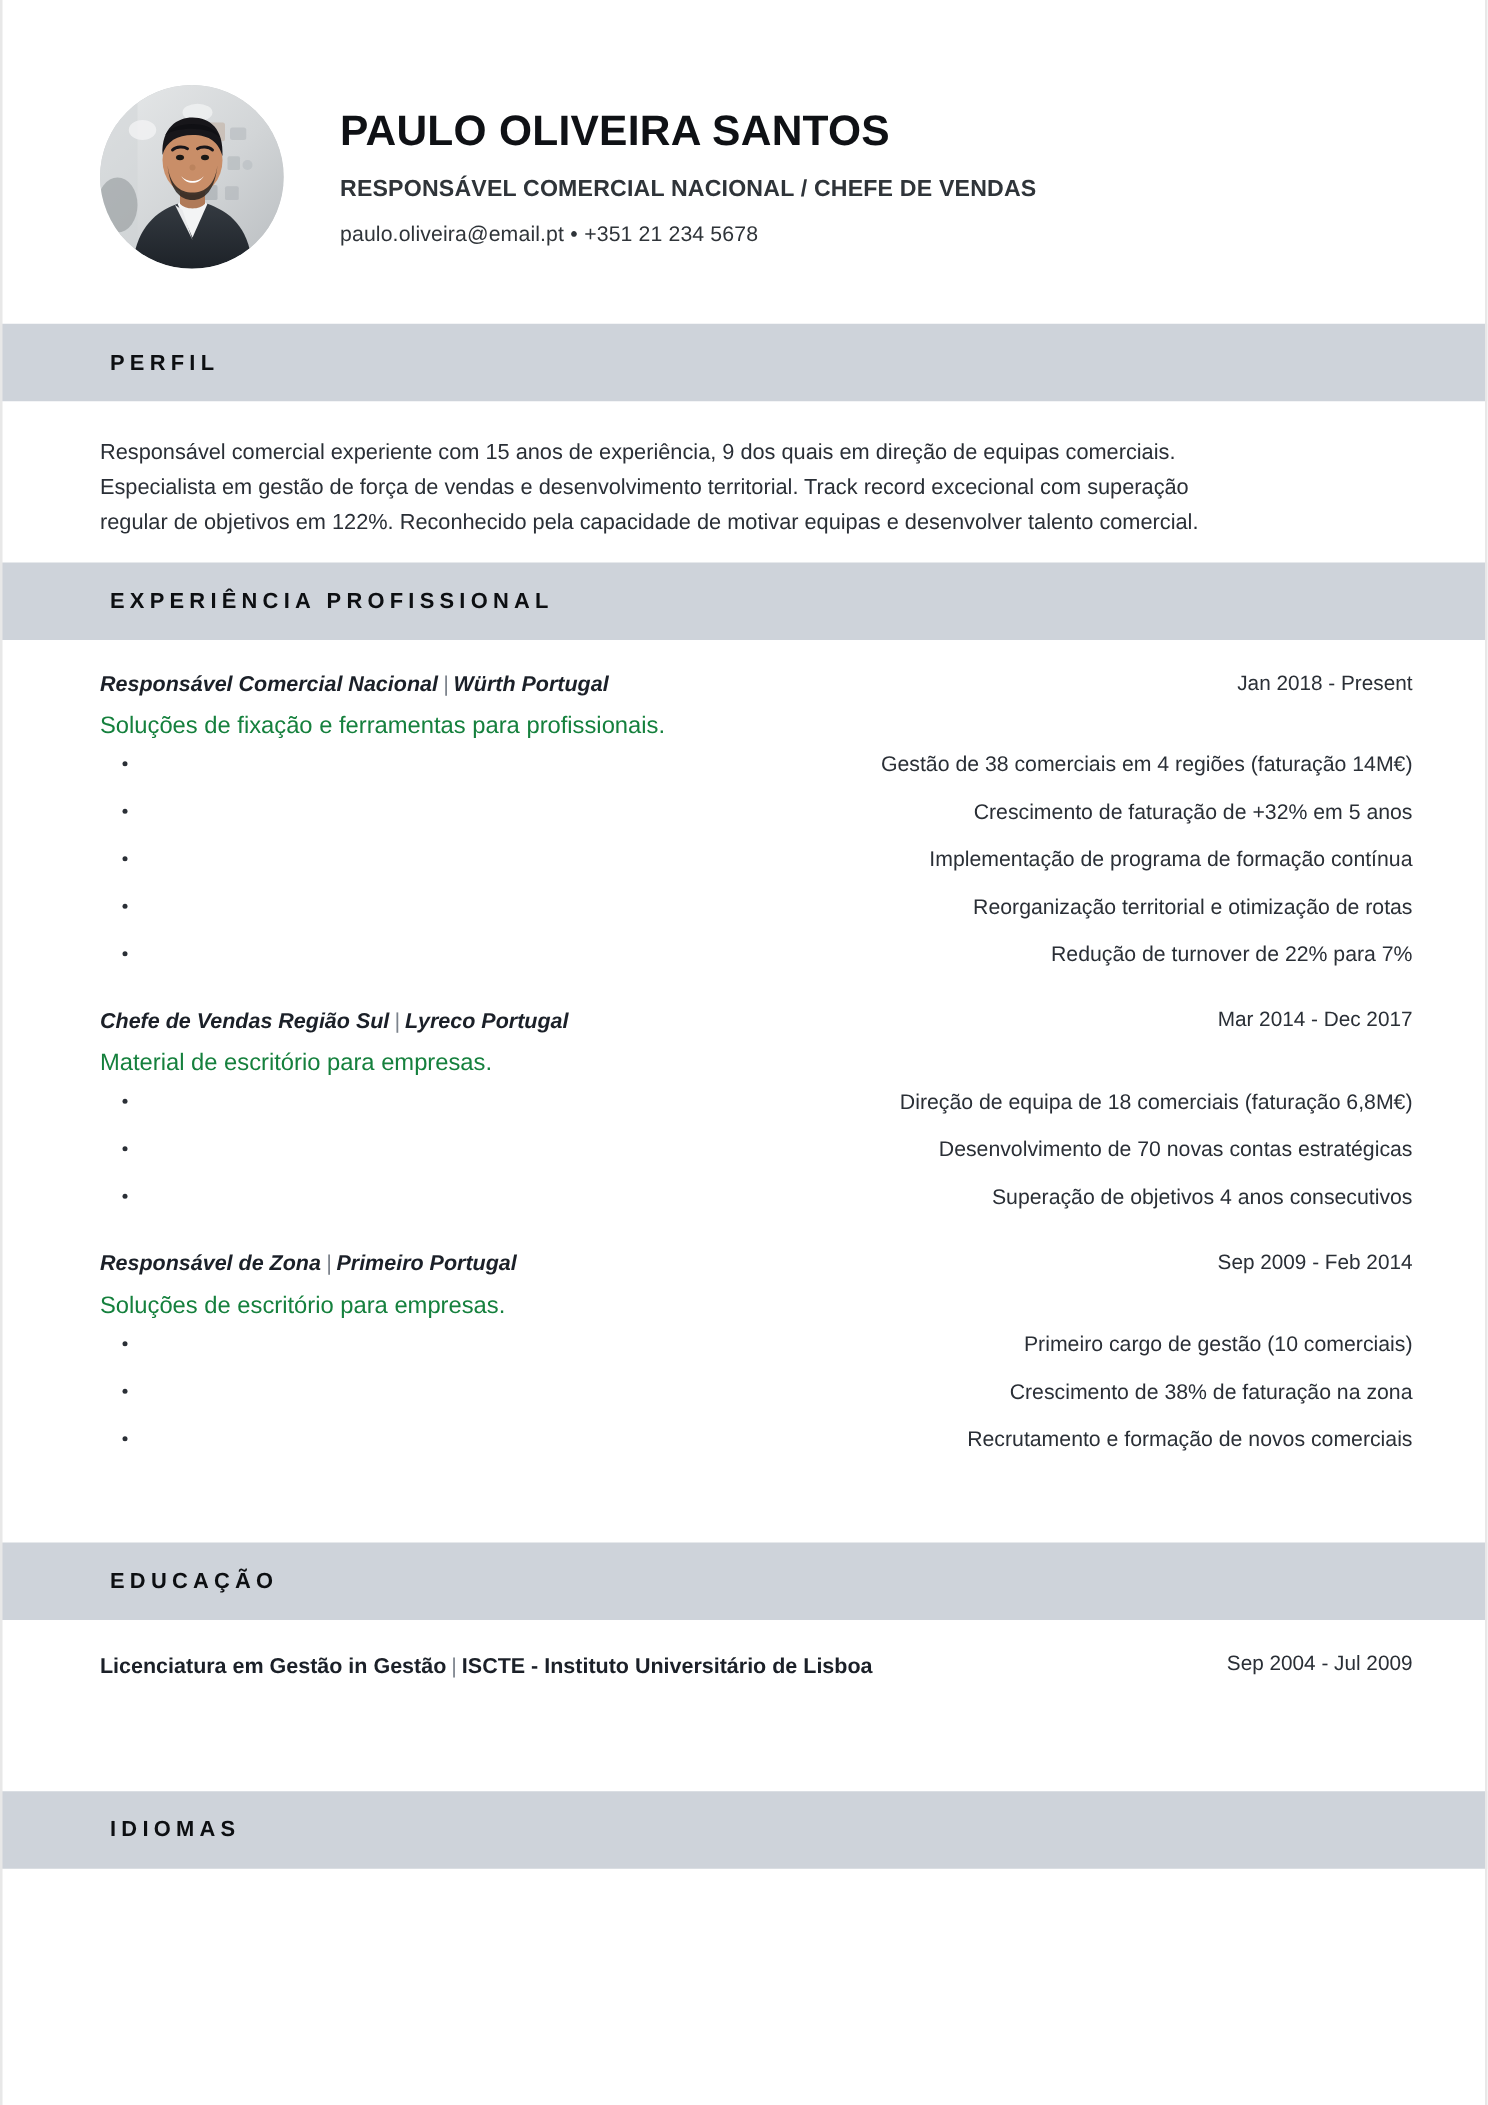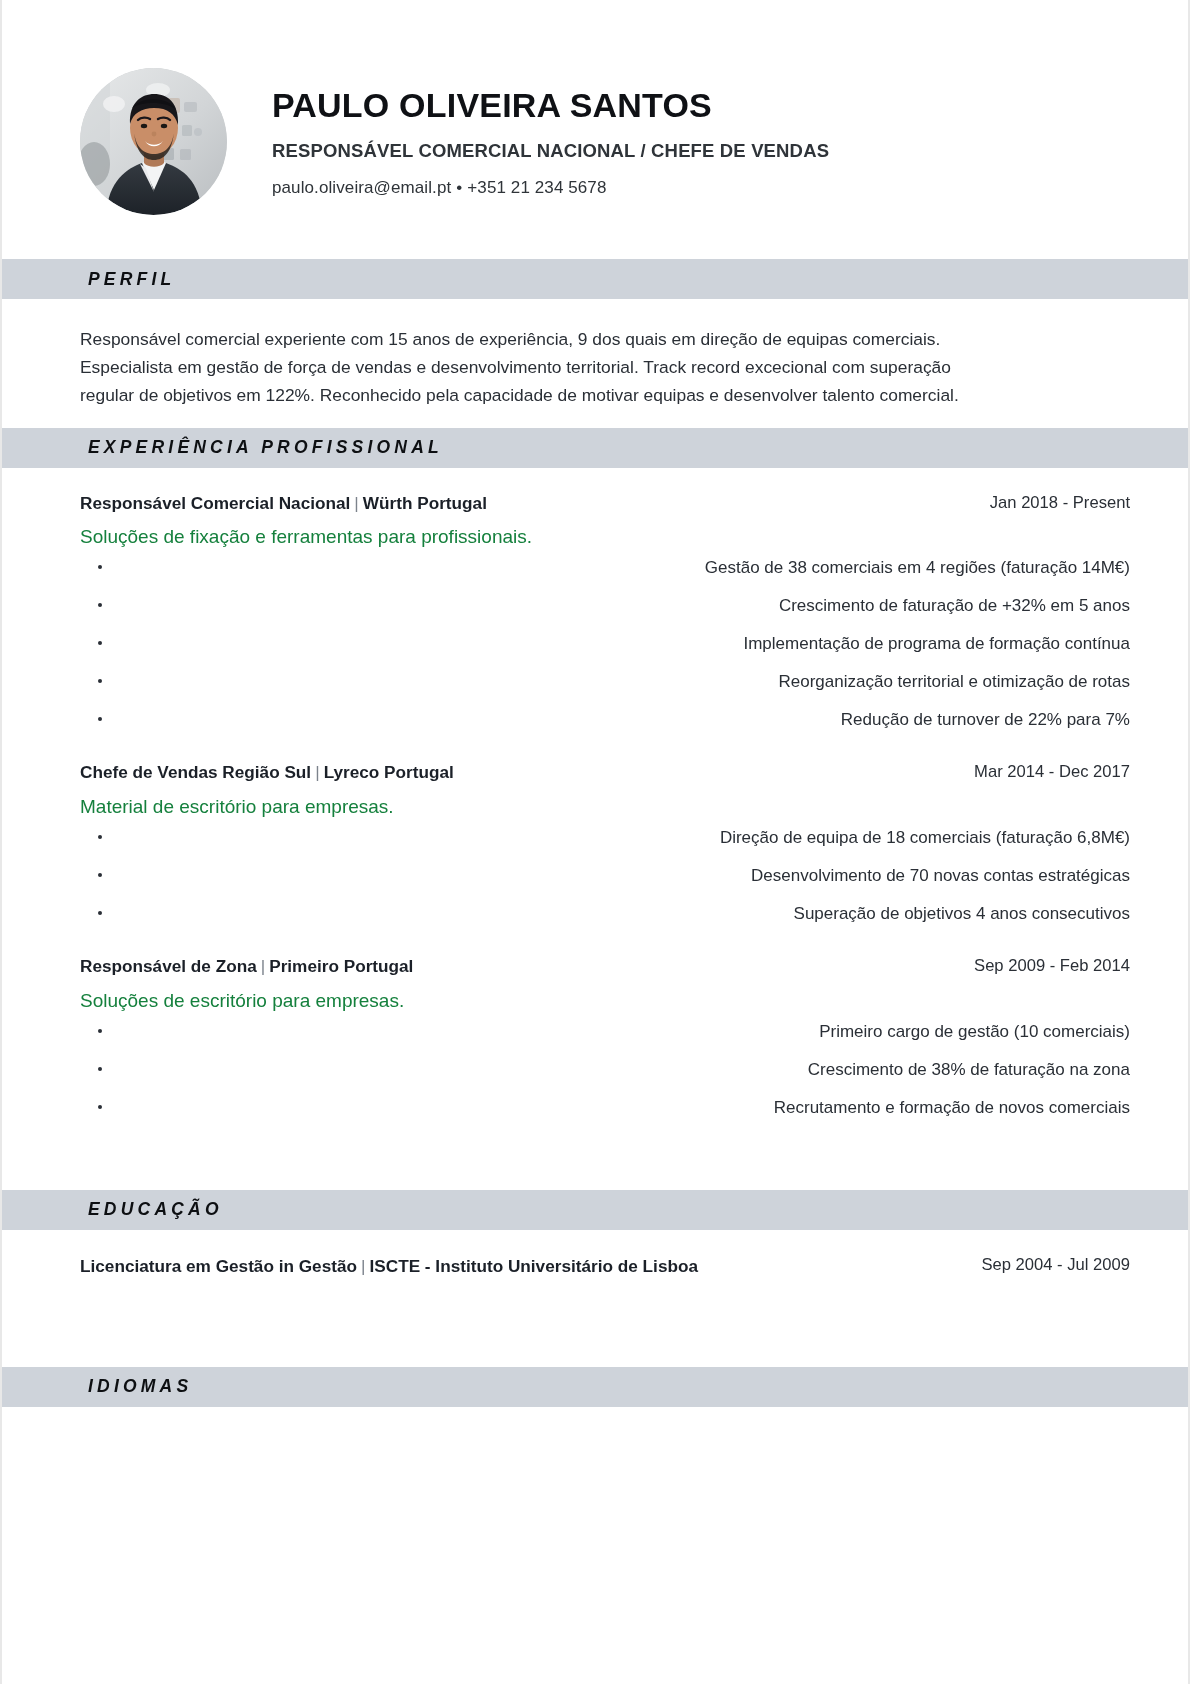--- a/index.html
+++ b/index.html
@@ -80,26 +80,25 @@
     margin: 0;
   }
   .contact .dot-sep {
     display: inline-block;
     padding: 0 5px;
   }
 
   
   .section-band {
     background: #ced3da;
-    height: 40px;
+    height: 62px;
     display: flex;
     align-items: center;
     padding-left: 88px;
     box-sizing: border-box;
-    font-style: italic;
   }
   .section-band-title {
     font-size: 17.5px;
     font-weight: bold;
     color: #0d0f12;
     letter-spacing: 4.2px;
     text-transform: uppercase;
   }
 
   
@@ -128,20 +127,21 @@
     justify-content: space-between;
   }
   .entry-title {
     font-size: 17.2px;
     font-weight: bold;
     color: #1b2028;
     line-height: 1.35;
     flex: 1 1 auto;
     padding-right: 24px;
     max-width: 640px;
+    font-style: italic;
   }
   .entry-title .bar {
     font-weight: normal;
     color: #7c838c;
     padding: 0 4px;
   }
   .entry-date {
     font-size: 16.6px;
     color: #2a2f36;
     white-space: nowrap;

